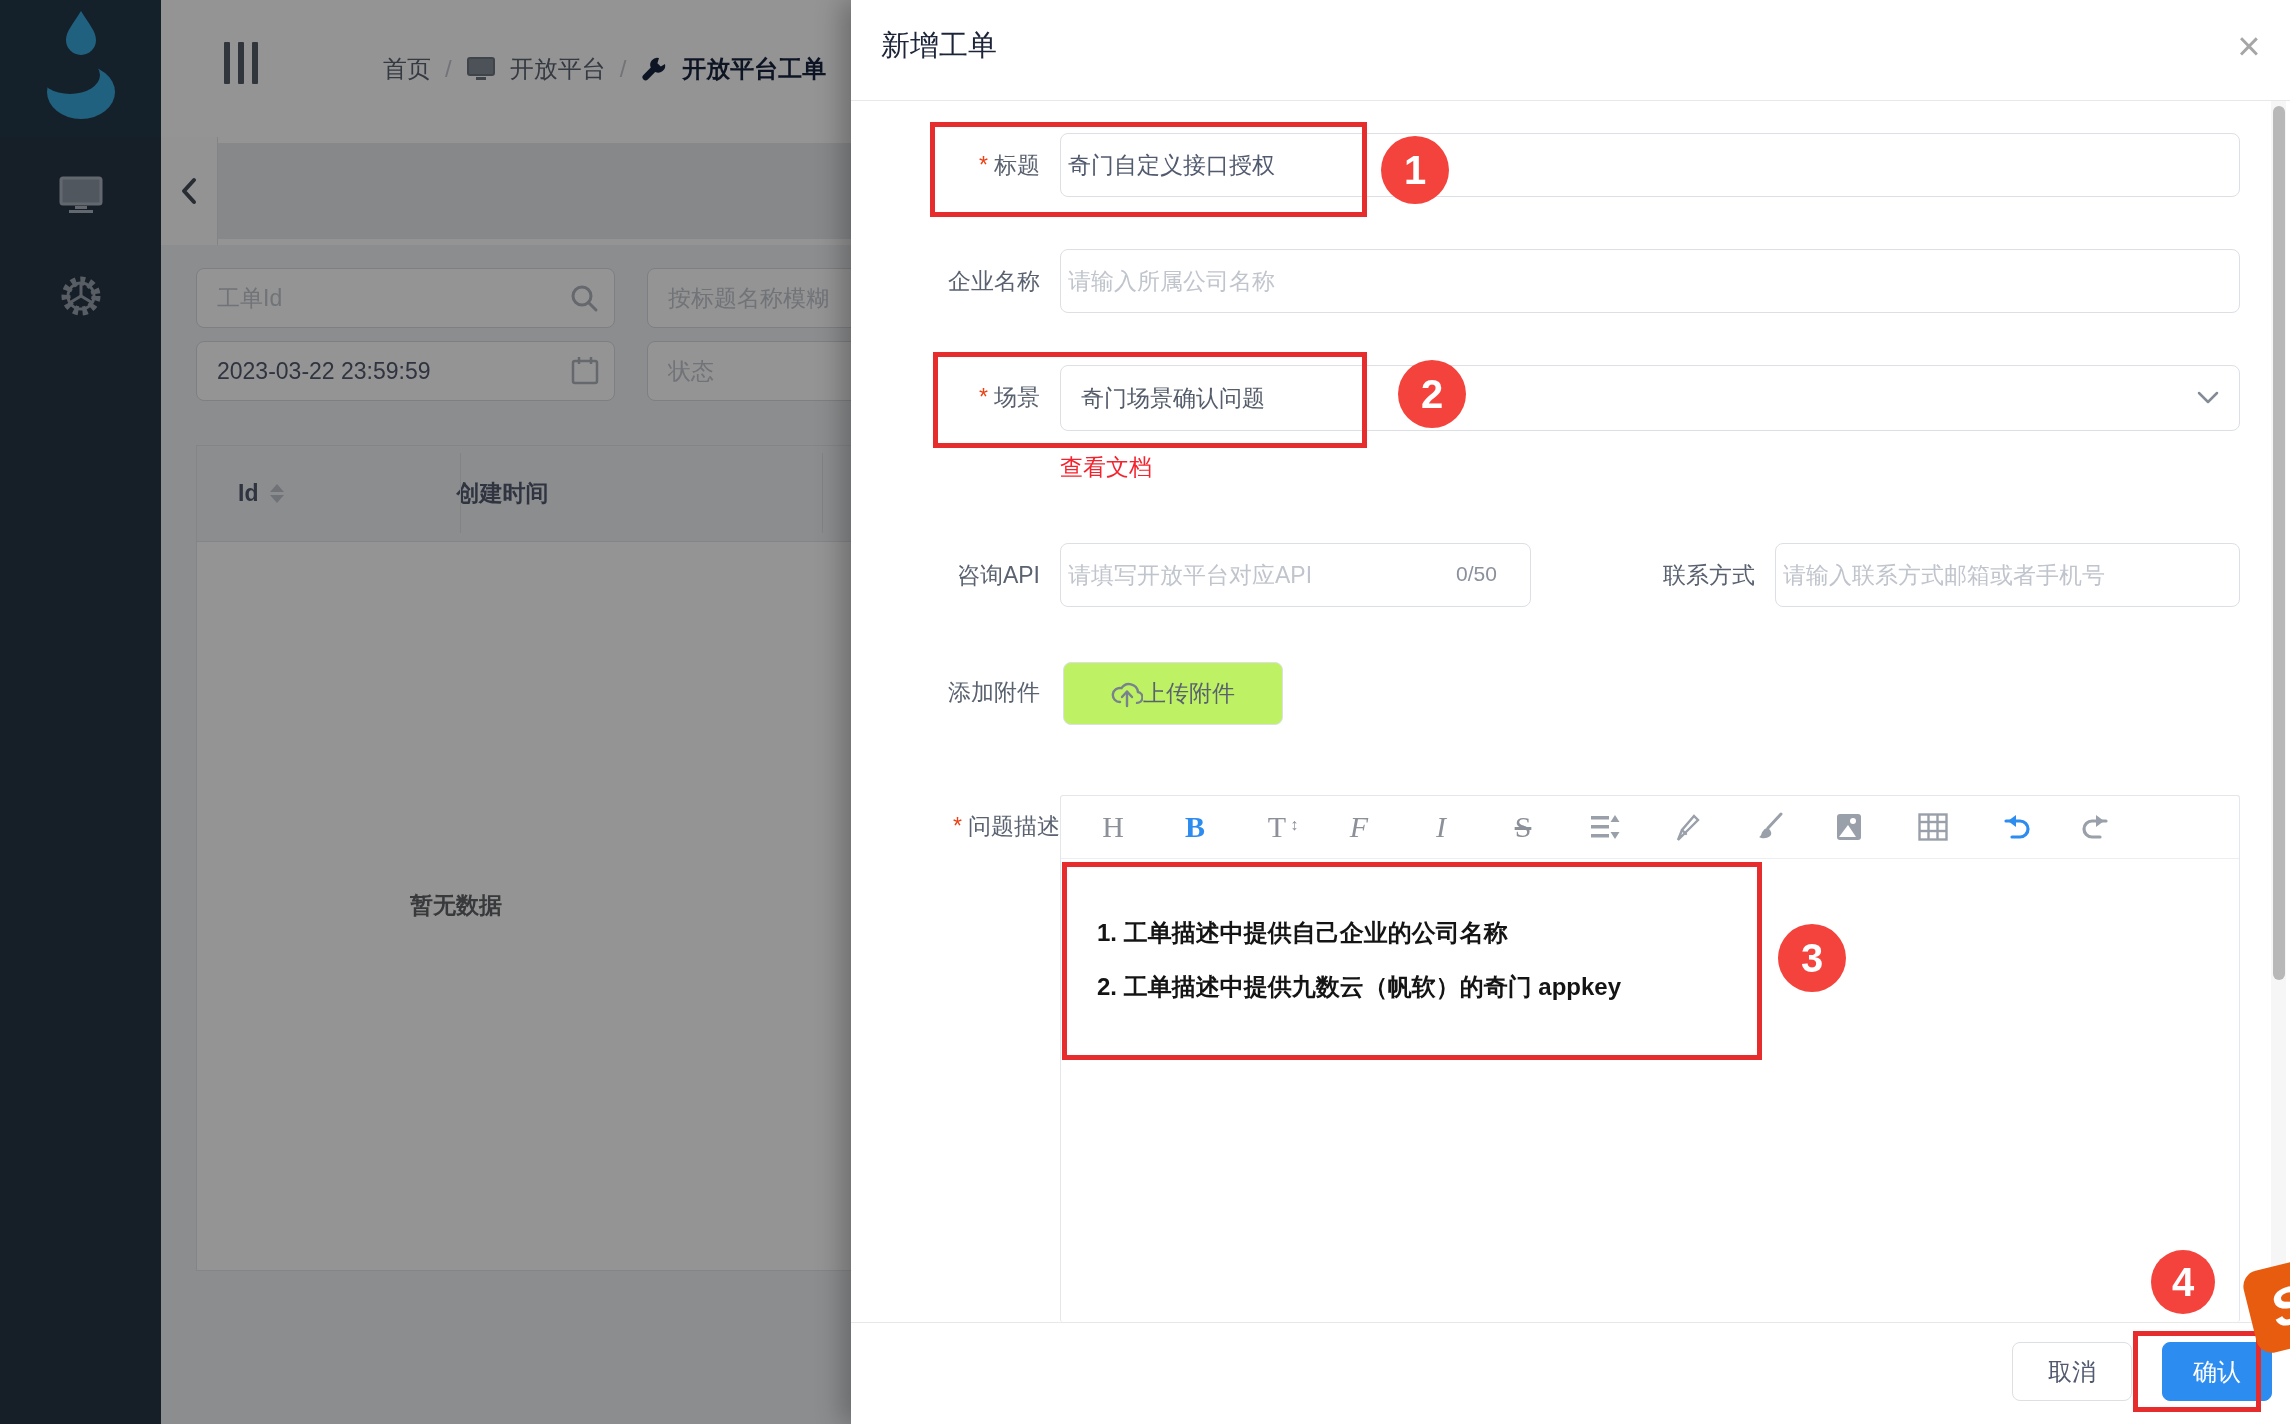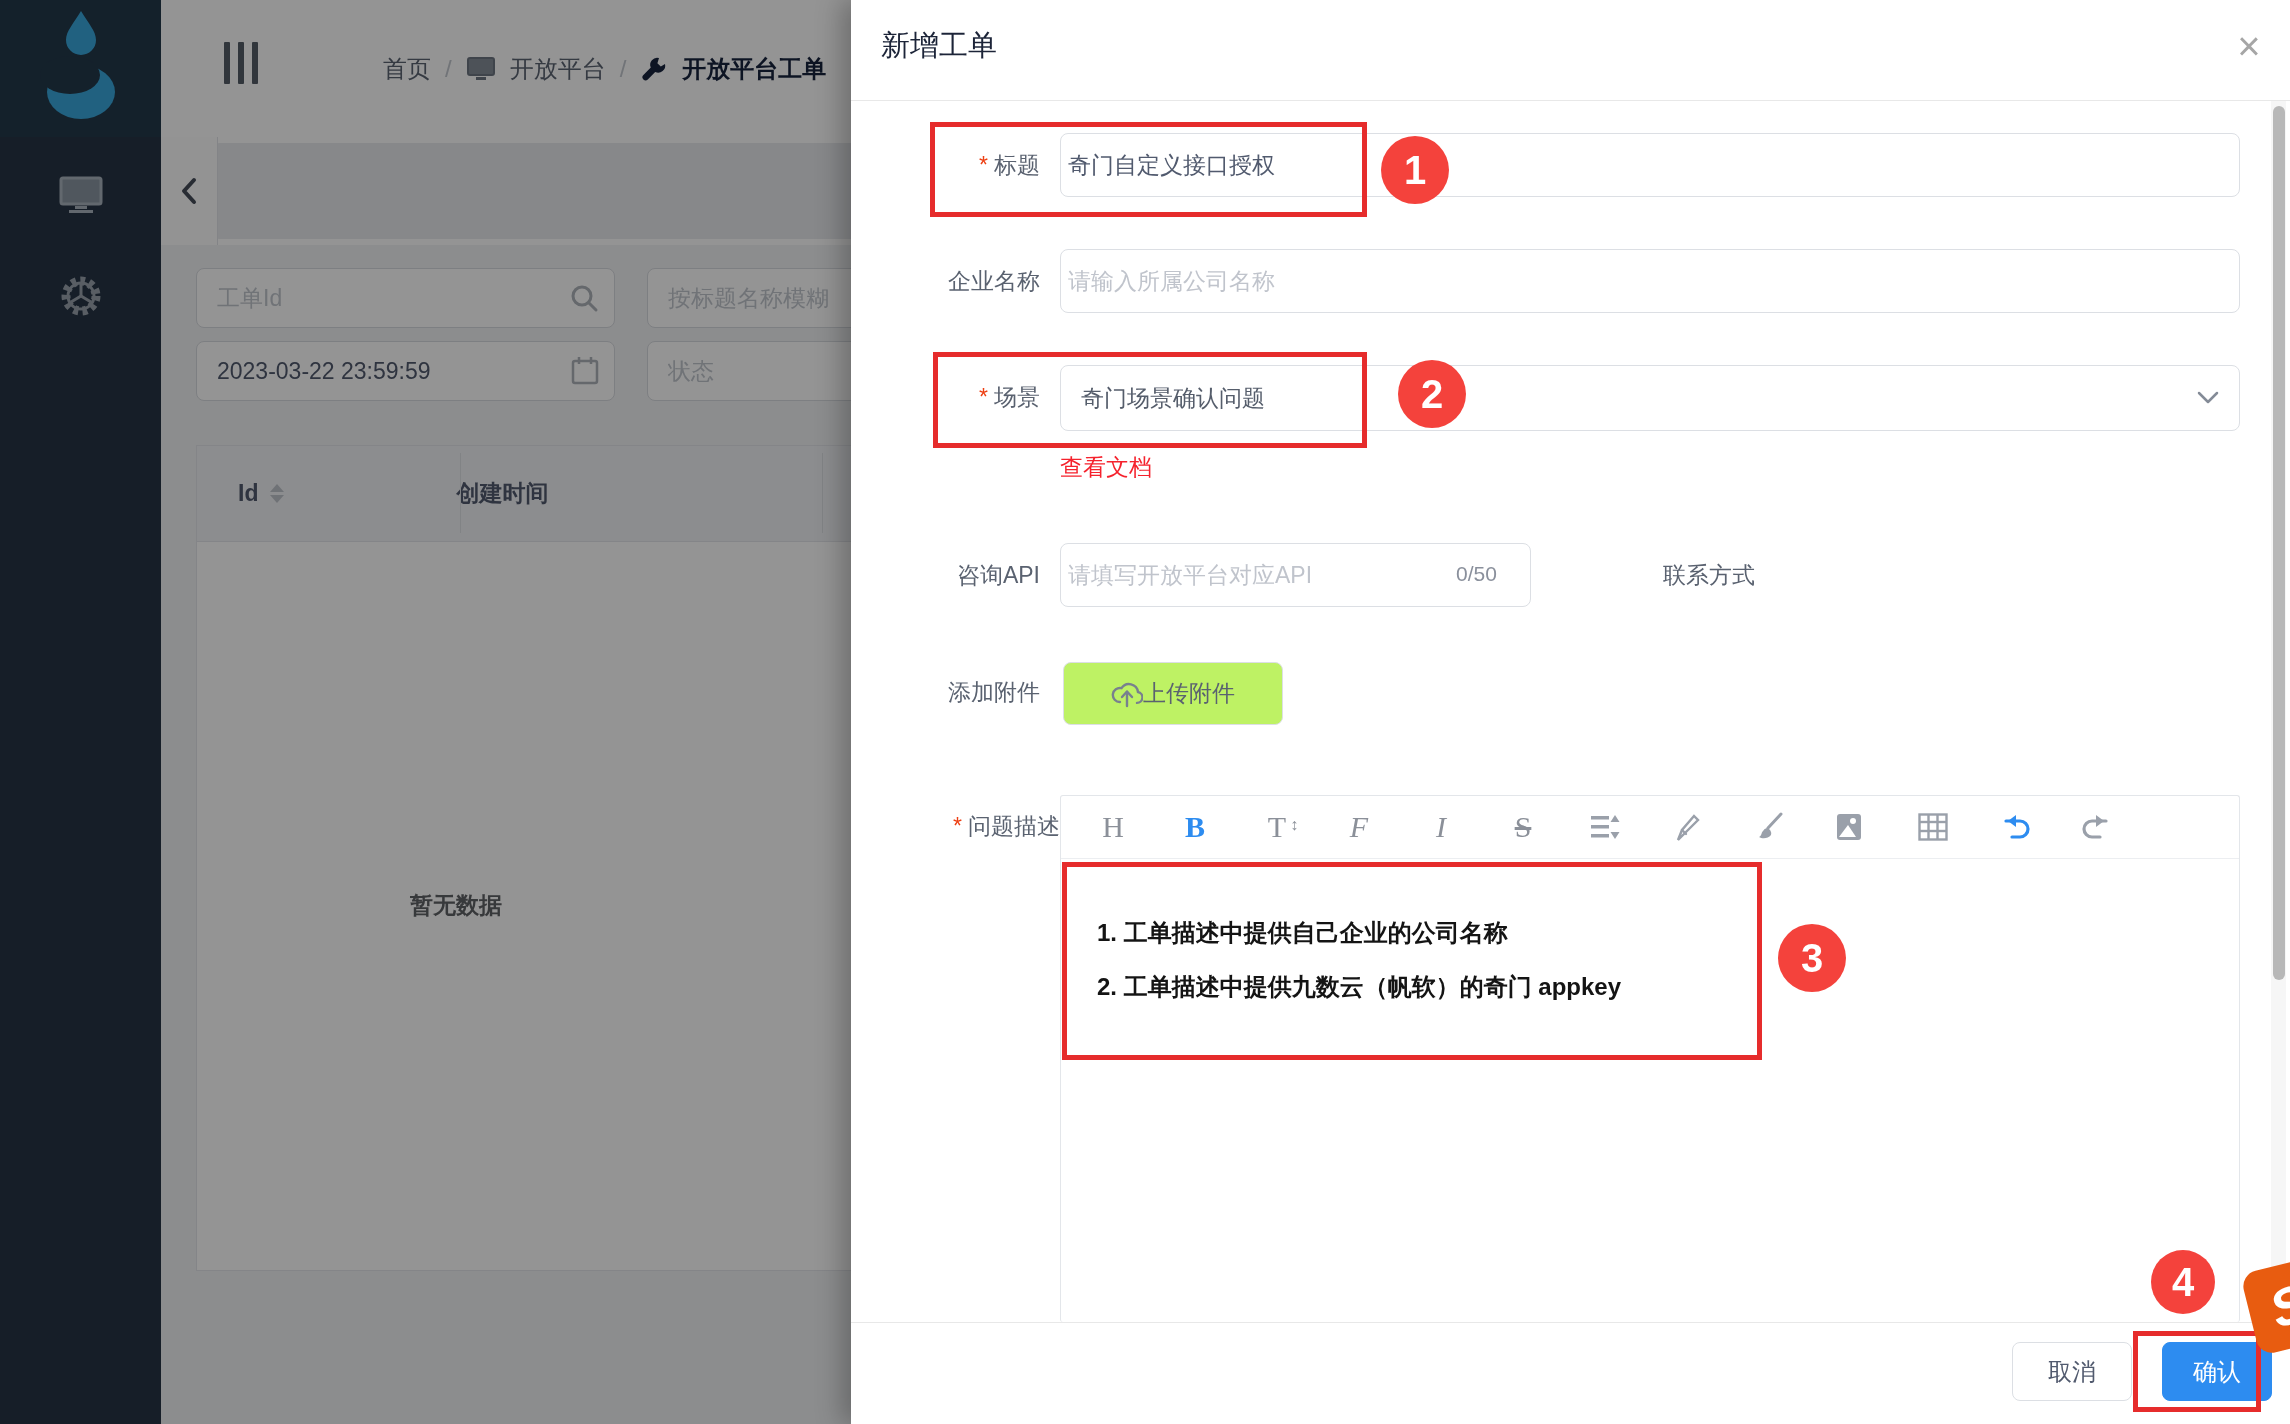--- a/index.html
+++ b/index.html
@@ -215,20 +215,21 @@
     <a class="m doc-link" style="left:209px;top:452px;">查看文档</a>
 
     <div class="m lbl" style="left:29px;top:543px;width:160px;">
       <span>咨询API</span>
     </div>
     <input class="m m-input" style="left: 209px; top: 543px; width: 471px; height: 64px; padding-right: 96px;" placeholder="请填写开放平台对应API">
     <span class="m counter" style="left:605px;top:562px;">0/50</span>
     <div class="m lbl" style="left:744px;top:543px;width:160px;">
       <span>联系方式</span>
     </div>
+    <input class="m m-input" style="left: 924px; top: 543px; width: 465px; height: 64px;" placeholder="请输入联系方式邮箱或者手机号">
 
     <div class="m lbl" style="left:29px;top:662px;width:160px;height:60px;">
       <span>添加附件</span>
     </div>
     <button class="m upload-btn" style="left:212px;top:662px;width:220px;height:63px;">
       <svg width="32" height="28" viewBox="0 0 32 28">
         <path d="M9 22 a7 7 0 1 1 1.5-13.8 A9 9 0 0 1 27 12 a5.5 5.5 0 0 1-1 10.9" fill="none" stroke="#78818e" stroke-width="2.4" stroke-linecap="round"></path>
         <line x1="16" y1="12" x2="16" y2="26" stroke="#78818e" stroke-width="2.4" stroke-linecap="round"></line>
         <polyline points="11,17 16,11.5 21,17" fill="none" stroke="#78818e" stroke-width="2.4" stroke-linecap="round" stroke-linejoin="round"></polyline>
       </svg>

